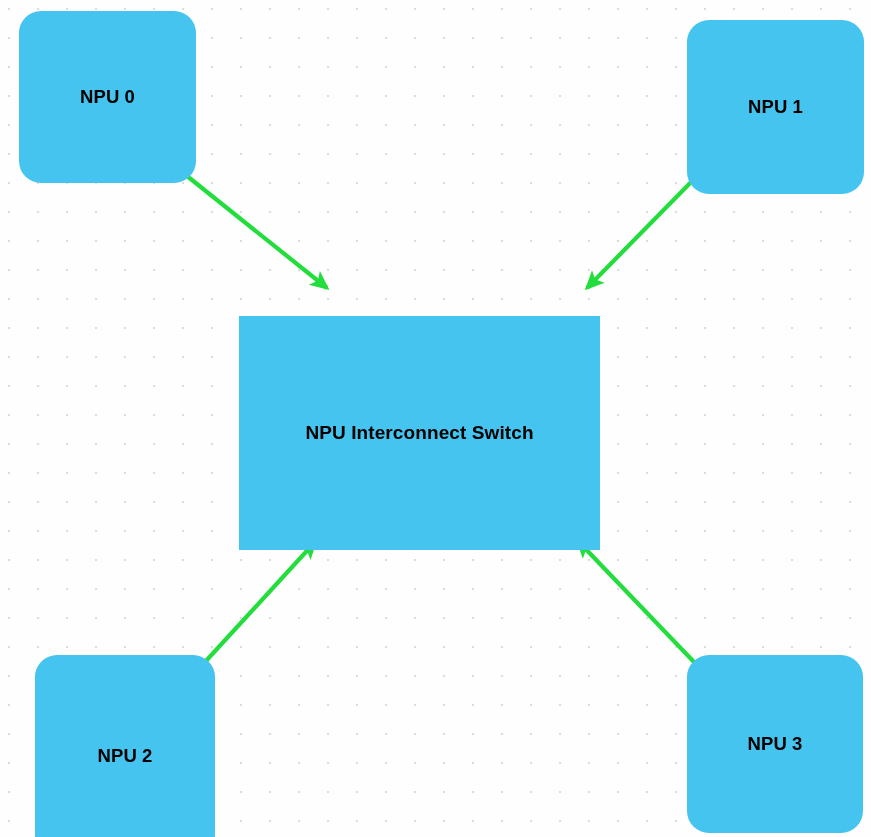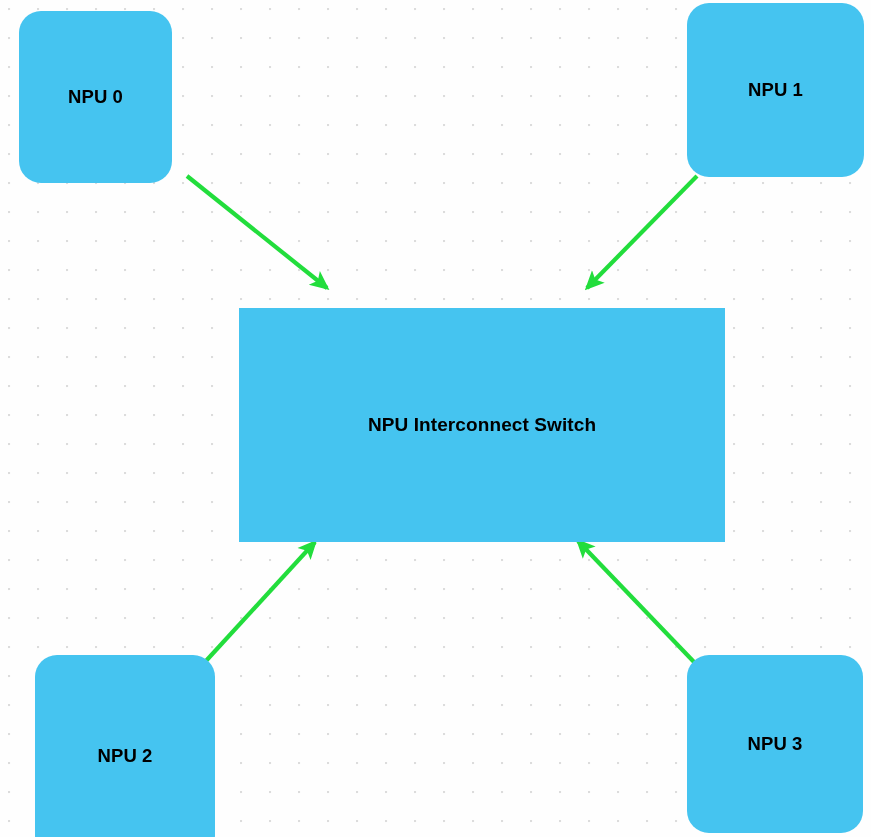--- a/index.html
+++ b/index.html
@@ -45,25 +45,25 @@
     text-align: center;
     user-select: none;
   }
   .npu {
     border-radius: 22px;
   }
   .switch {
     border-radius: 0;
     font-size: 19px;
   }
-  #node-npu0 { left: 19px;  top: 11px;  width: 153px; height: 172px; }
-  #node-npu1 { left: 687px; top: 3px;   width: 177px; height: 174px; align-items: center; }
+  #node-npu0 { left: 19px;  top: 11px;  width: 177px; height: 172px; }
+  #node-npu1 { left: 687px; top: 20px;   width: 177px; height: 174px; align-items: center; }
   #node-npu2 { left: 35px;  top: 655px; width: 180px; height: 202px; }
   #node-npu3 { left: 687px; top: 655px; width: 176px; height: 178px; }
-  #node-switch { left: 239px; top: 308px; width: 486px; height: 234px; }
+  #node-switch { left: 239px; top: 316px; width: 361px; height: 234px; }
 </style>
 </head>
 <body>
 
 <div id="canvas">
 
   <svg id="edges" viewBox="0 0 871 837" width="871" height="837" xmlns="http://www.w3.org/2000/svg">
     <defs>
       <marker id="arrowhead" viewBox="0 0 10 10" refX="8.4" refY="5" markerWidth="4.6" markerHeight="4.6" orient="auto-start-reverse" markerUnits="strokeWidth">
         <path d="M 0 0.4 L 10 5 L 0 9.6 L 2.3 5 Z" fill="#22dd3c"></path>

